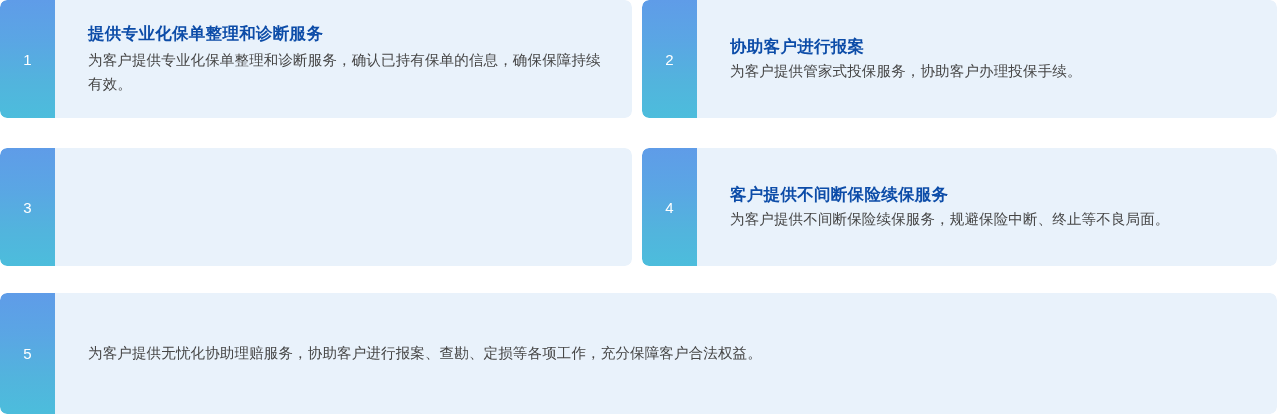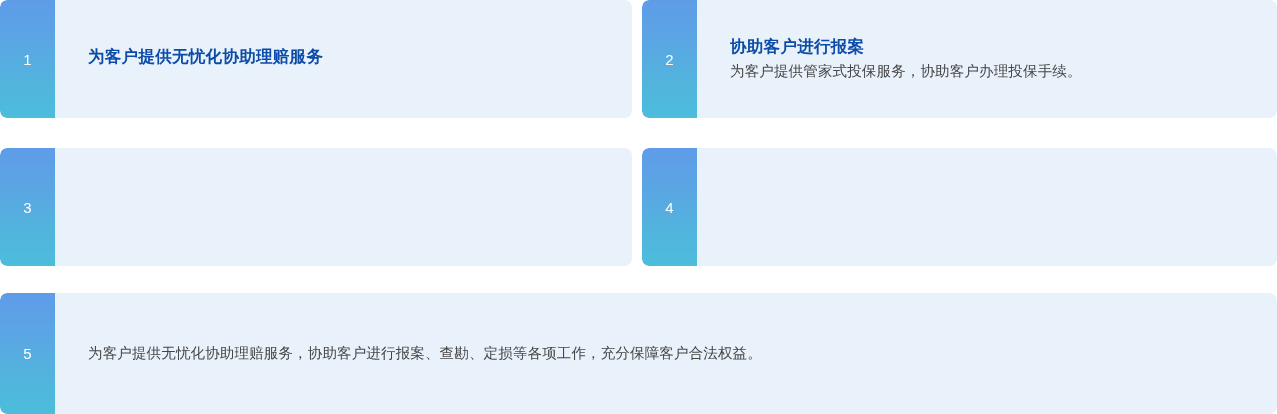--- a/index.html
+++ b/index.html
@@ -90,21 +90,22 @@
 </head>
 <body>
 
 <div id="board">
 
   <div class="card r1 colL">
     <div class="card-badge">
       <span class="card-badge-num">1</span>
     </div>
     <div class="card-body">
-      <div class="card-title">为客户提供无忧化协助理赔服务</div>
+      <div class="card-title">提供专业化保单整理和诊断服务</div>
+      <div class="card-desc">为客户提供专业化保单整理和诊断服务，确认已持有保单的信息，确保保障持续有效。</div>
     </div>
   </div>
 
   <div class="card r1 colR compact">
     <div class="card-badge">
       <span class="card-badge-num">2</span>
     </div>
     <div class="card-body">
       <div class="card-title">协助客户进行报案</div>
       <div class="card-desc">为客户提供管家式投保服务，协助客户办理投保手续。</div>
@@ -117,20 +118,22 @@
     </div>
     <div class="card-body">
     </div>
   </div>
 
   <div class="card r2 colR compact">
     <div class="card-badge">
       <span class="card-badge-num">4</span>
     </div>
     <div class="card-body">
+      <div class="card-title">客户提供不间断保险续保服务</div>
+      <div class="card-desc">为客户提供不间断保险续保服务，规避保险中断、终止等不良局面。</div>
     </div>
   </div>
 
   <div class="card r3 colFull compact">
     <div class="card-badge">
       <span class="card-badge-num">5</span>
     </div>
     <div class="card-body">
       <div class="card-desc">为客户提供无忧化协助理赔服务，协助客户进行报案、查勘、定损等各项工作，充分保障客户合法权益。</div>
     </div>

